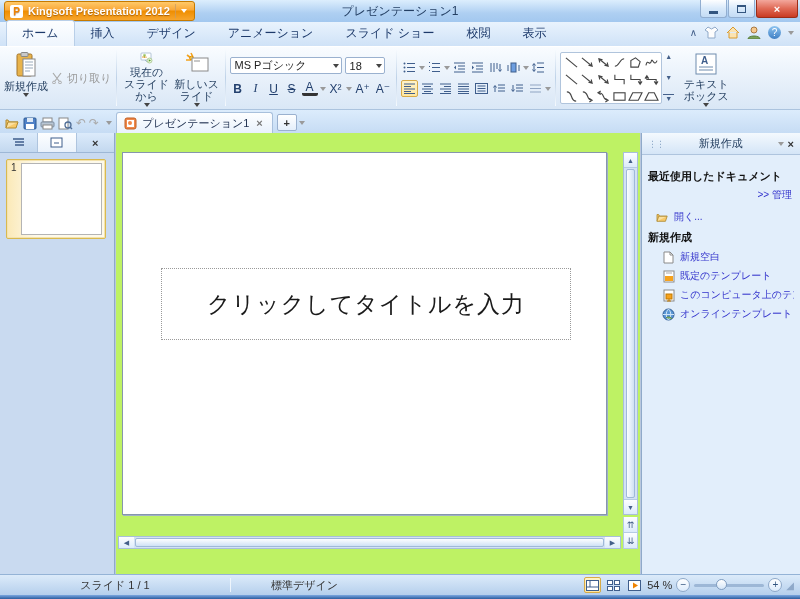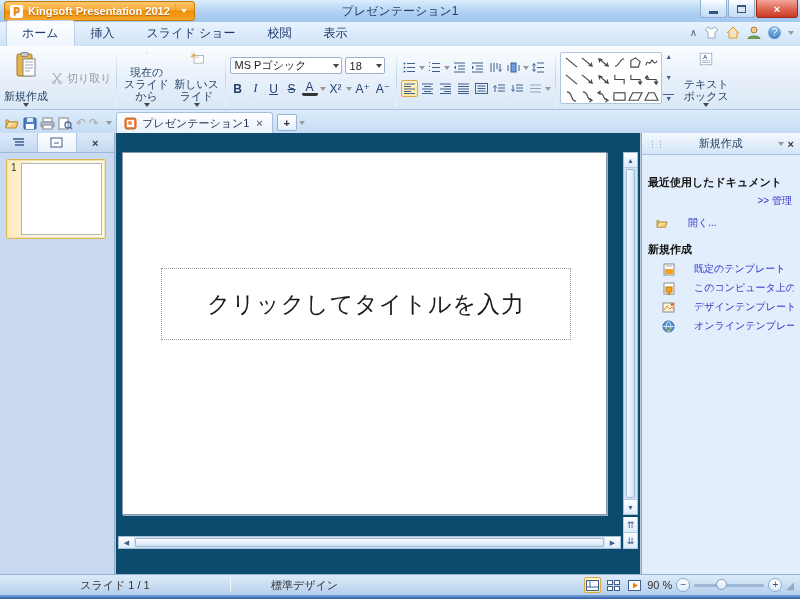--- a/index.html
+++ b/index.html
@@ -35,21 +35,21 @@
   .tab.active { background:linear-gradient(#fdfeff,#eef5fd); border-color:#b9cfe8; border-radius:3px 3px 0 0; }
   .tabrow-right { position:absolute; right:6px; top:26px; display:flex; gap:7px; align-items:center; }
 
   
   .ribbon { position:absolute; left:0; top:46px; width:800px; height:64px;
     background:linear-gradient(#f9fcff,#e7f0fa 55%,#d9e7f6); border-top:1px solid #fff; border-bottom:1px solid #abc3de;
     display:flex; align-items:stretch; }
   .rgroup { display:flex; padding:2px 3px; }
   .rsep { width:1px; margin:3px 1px; background:linear-gradient(#f6fafe,#bed2e8,#f6fafe); }
   .big-btn { width:46px; display:flex; flex-direction:column; align-items:center; justify-content:flex-start; padding-top:3px; border-radius:2px; }
-  .big-label { font-size:11px; text-align:center; line-height:12px; white-space:pre-line; margin-top:12px; color:#1e395b; }
+  .big-label { font-size:11px; text-align:center; line-height:12px; white-space:pre-line; margin-top:2px; color:#1e395b; }
   .small-col { display:flex; flex-direction:row; justify-content:center; gap:3px; padding-left:2px; }
   .small-item { display:flex; align-items:center; gap:4px; color:#9a9a9a; white-space:nowrap; }
   .combo { display:flex; align-items:center; height:17px; background:#fff; border:1px solid #9ab1cf; border-radius:2px; padding:0 2px 0 4px; }
   .combo .cbtext { flex:1; font-size:11px; color:#222; }
   .fmt-row { display:flex; align-items:center; gap:2px; height:21px; }
   .fmt-btn { min-width:16px; height:17px; display:flex; align-items:center; justify-content:center; padding:0 2px;
     font-size:12px; color:#23406e; border-radius:2px; }
   .fmt-btn.b { font-weight:bold; } .fmt-btn.i { font-style:italic; font-family:"Liberation Serif",serif; }
   .fmt-btn.u { text-decoration:underline; } .fmt-btn.s { text-decoration:line-through; }
   .fmt-btn.colorA { border-bottom:3px solid #333; line-height:11px; height:15px; }
@@ -80,21 +80,21 @@
   .left-pane { position:absolute; left:0; top:0; width:115px; height:441px; background:#c9daf0; border-right:1px solid #8fa9c9; }
   .lp-tabs { height:20px; display:flex; align-items:stretch; background:linear-gradient(#dcebfb,#c3d8ef); border-bottom:1px solid #9db7d6; }
   .lp-tab { flex:1; display:flex; align-items:center; justify-content:center; border-right:1px solid #aec4de; }
   .lp-tab.active { background:linear-gradient(#fdfeff,#eaf2fb); }
   .thumb-wrap { position:absolute; left:6px; top:26px; width:100px; height:80px;
     background:linear-gradient(90deg,#fbe9b7,#fdf9ea 30%); border:1px solid #d9b94f; border-radius:2px; box-shadow:0 0 0 1px #f4e3ae inset; }
   .thumb-num { position:absolute; left:4px; top:2px; font-size:10px; color:#333; }
   .thumb-slide { position:absolute; left:14px; top:3px; right:3px; bottom:3px; background:#fff; border:1px solid #b4b4b4; }
 
   
-  .center-area { position:absolute; left:116px; top:0; width:524px; height:441px; background:#0c4a6e; }
+  .center-area { position:absolute; left:116px; top:0; width:524px; height:441px; background:#bef264; }
   .slide-canvas { position:absolute; left:6px; top:19px; width:485px; height:363px; background:#fff;
     border:1px solid #8696ac; box-shadow:1px 1px 0 #9fb0c6; }
   .ph { position:absolute; border:1px dotted #9a9a9a; display:flex; justify-content:center; }
   .ph-title { left:38px; top:115px; width:410px; height:72px; align-items:center; }
   .ph-title .ph-text { font-size:23px; color:#1a1a1a; letter-spacing:1px; }
   .ph-sub { left:76px; top:202px; width:338px; height:96px; align-items:flex-start; padding-top:8px; }
   .ph-sub .ph-text { font-size:15px; color:#1a1a1a; }
 
   .vscroll { position:absolute; right:2px; top:19px; width:15px; height:363px; background:#d3e2f4; border:1px solid #a8bfda; display:flex; flex-direction:column; }
   .scr-btn { height:15px; display:flex; align-items:center; justify-content:center; font-size:7px; color:#44608a;
@@ -112,24 +112,24 @@
     background:linear-gradient(#f3f8fd,#cfe0f3); border-top:2px solid #8fa9c9; padding:4px 6px; color:#333; font-size:12px; }
 
   
   .task-pane { position:absolute; right:0; top:0; width:159px; height:441px; background:#e2eefb; border-left:1px solid #8fa9c9; }
   .tp-header { height:22px; background:linear-gradient(#f4f9fe,#d4e5f7); border-bottom:1px solid #aec4de;
     display:flex; align-items:center; padding:0 6px; gap:4px; }
   .tp-grip { color:#8fa9c9; font-size:9px; letter-spacing:-1px; }
   .tp-title { flex:1; text-align:center; font-size:11px; color:#1e395b; }
   .tp-close { color:#333; font-weight:bold; font-size:11px; }
   .tp-body { padding:8px 6px; }
-  .tp-heading { font-weight:bold; color:#111; margin:12px 0 4px; font-size:11px; }
+  .tp-heading { font-weight:bold; color:#111; margin:6px 0 4px; font-size:11px; }
   .tp-link { color:#3333cc; font-size:10px; text-decoration:none; white-space:nowrap;text-align:right; }
   .tp-manage { text-align:right; margin:4px 2px 8px 0; }
-  .tp-item { display:flex; align-items:center; gap:19px; margin:5px 0 5px 14px; overflow:hidden; }
+  .tp-item { display:flex; align-items:center; gap:5px; margin:5px 0 5px 14px; overflow:hidden; }
   .tp-item .tp-link { overflow:hidden; text-overflow:clip; }
   .tp-ic { width:13px; height:13px; flex:0 0 13px; display:flex; align-items:center; justify-content:center; }
 
   
   .statusbar { position:absolute; left:0; top:574px; width:800px; height:21px;
     background:linear-gradient(#dcebfa,#b5cfec); border-top:1px solid #94b3d6; display:flex; align-items:center; font-size:11px; color:#333; }
   .sb-sep { width:1px; height:14px; background:#9db7d6; border-right:1px solid #eef5fc; }
   .sb-slide { width:230px; text-align:center; }
   .sb-design { width:230px; padding-left:40px; }
   .sb-right { margin-left:auto; display:flex; align-items:center; gap:4px; padding-right:6px; }
@@ -167,20 +167,22 @@
         </div>
       <div class="win-btn close">
           <span>×</span>
         </div>
     </div>
   </div>
 
   <div class="tabrow">
     <div class="tab active">ホーム</div>
     <div class="tab">挿入</div>
+    <div class="tab">デザイン</div>
+    <div class="tab">アニメーション</div>
     <div class="tab">スライド ショー</div>
     <div class="tab">校閲</div>
     <div class="tab">表示</div>
   </div>
   <div class="tabrow-right">
     <span style="color:#44608a;font-size:10px;">∧</span>
     <svg width="15" height="13" viewBox="0 0 15 13">
         <path d="M4 1 L7.5 3 L11 1 L14 4 L11 6 L11 12 L4 12 L4 6 L1 4 Z" fill="#fdfdfd" stroke="#8fa9c9"></path>
       </svg>
     <svg width="14" height="13" viewBox="0 0 14 13">
@@ -558,50 +560,49 @@
               <svg width="13" height="11" viewBox="0 0 15 13">
                 <path d="M1 3 L1 11 L11 11 L13 5 L4 5 L3 3 Z" fill="#f7c96a" stroke="#b08a30"></path>
                 <path d="M1 11 L3 5 L13 5" fill="#fbe0a0" stroke="#b08a30"></path>
               </svg>
             </span>
           <a class="tp-link" href="#">開く...</a>
         </div>
         <div class="tp-heading">新規作成</div>
         <div class="tp-item">
           <span class="tp-ic">
+              <svg width="11" height="13" viewBox="0 0 11 13">
+                <path d="M1 1 H7 L10 4 V12 H1 Z" fill="#fff" stroke="#8a8a8a"></path>
+                <path d="M7 1 L7 4 L10 4" fill="none" stroke="#8a8a8a"></path>
+              </svg>
+            </span>
+          <a class="tp-link" href="#">新規空白</a>
+        </div>
+        <div class="tp-item">
+          <span class="tp-ic">
               <svg width="12" height="13" viewBox="0 0 12 13">
                 <rect x="1" y="1" width="10" height="11" fill="#fff" stroke="#8a8a8a"></rect>
                 <rect x="2" y="6" width="8" height="5" fill="#f6a21d"></rect>
                 <path d="M3 3 H9" stroke="#aaa"></path>
               </svg>
             </span>
           <a class="tp-link" href="#">既定のテンプレート</a>
         </div>
         <div class="tp-item">
           <span class="tp-ic">
               <svg width="12" height="13" viewBox="0 0 12 13">
                 <rect x="1" y="1" width="10" height="11" fill="#fff" stroke="#8a8a8a"></rect>
                 <rect x="3" y="5" width="6" height="5" fill="#f6a21d" stroke="#c07800"></rect>
                 <path d="M6 10 V12 M4 12 H8" stroke="#c07800"></path>
               </svg>
             </span>
           <a class="tp-link" href="#">このコンピュータ上のテンプレート</a>
         </div>
         <div class="tp-item">
           <span class="tp-ic">
-              <svg width="13" height="12" viewBox="0 0 13 12">
-                <rect x="1" y="2" width="11" height="9" fill="#fdf2d9" stroke="#8a8a8a"></rect>
-                <path d="M2 9 L5 5 L8 8 L10 6 L12 9" fill="none" stroke="#d98a2b"></path>
-                <circle cx="10" cy="3.5" r="1.5" fill="#e06a3a"></circle>
-              </svg>
-            </span>
-          <a class="tp-link" href="#">デザインテンプレート</a>
-        </div>
-        <div class="tp-item">
-          <span class="tp-ic">
               <svg width="13" height="13" viewBox="0 0 13 13">
                 <circle cx="6.5" cy="6.5" r="5.5" fill="#5a96d4" stroke="#2d5a94"></circle>
                 <path d="M1 6.5 H12 M6.5 1 C3.5 4 3.5 9 6.5 12 C9.5 9 9.5 4 6.5 1" fill="none" stroke="#cfe4f7"></path>
                 <path d="M4 10 C6 8 9 9 10 11" fill="#8fc35a" stroke="#5a7f3e"></path>
               </svg>
             </span>
           <a class="tp-link" href="#">オンラインテンプレート</a>
         </div>
       </div>
     </div>
@@ -625,21 +626,21 @@
             <rect x="0.5" y="6.5" width="5" height="4" fill="#fff" stroke="#3f5e8c"></rect>
             <rect x="7.5" y="6.5" width="5" height="4" fill="#fff" stroke="#3f5e8c"></rect>
           </svg>
       </div>
       <div class="view-ic">
         <svg width="13" height="11" viewBox="0 0 13 11">
             <rect x="0.5" y="0.5" width="12" height="10" fill="#fff" stroke="#3f5e8c"></rect>
             <path d="M5 2.5 L10 5.5 L5 8.5 Z" fill="#f08300"></path>
           </svg>
       </div>
-      <span>90 %</span>
+      <span>54 %</span>
       <div class="zoom-btn">−</div>
       <div class="slider-track">
         <div class="slider-thumb"></div>
       </div>
       <div class="zoom-btn">+</div>
       <span class="grip">◢</span>
     </div>
   </div>
   <div class="bottom-strip"></div>
 

